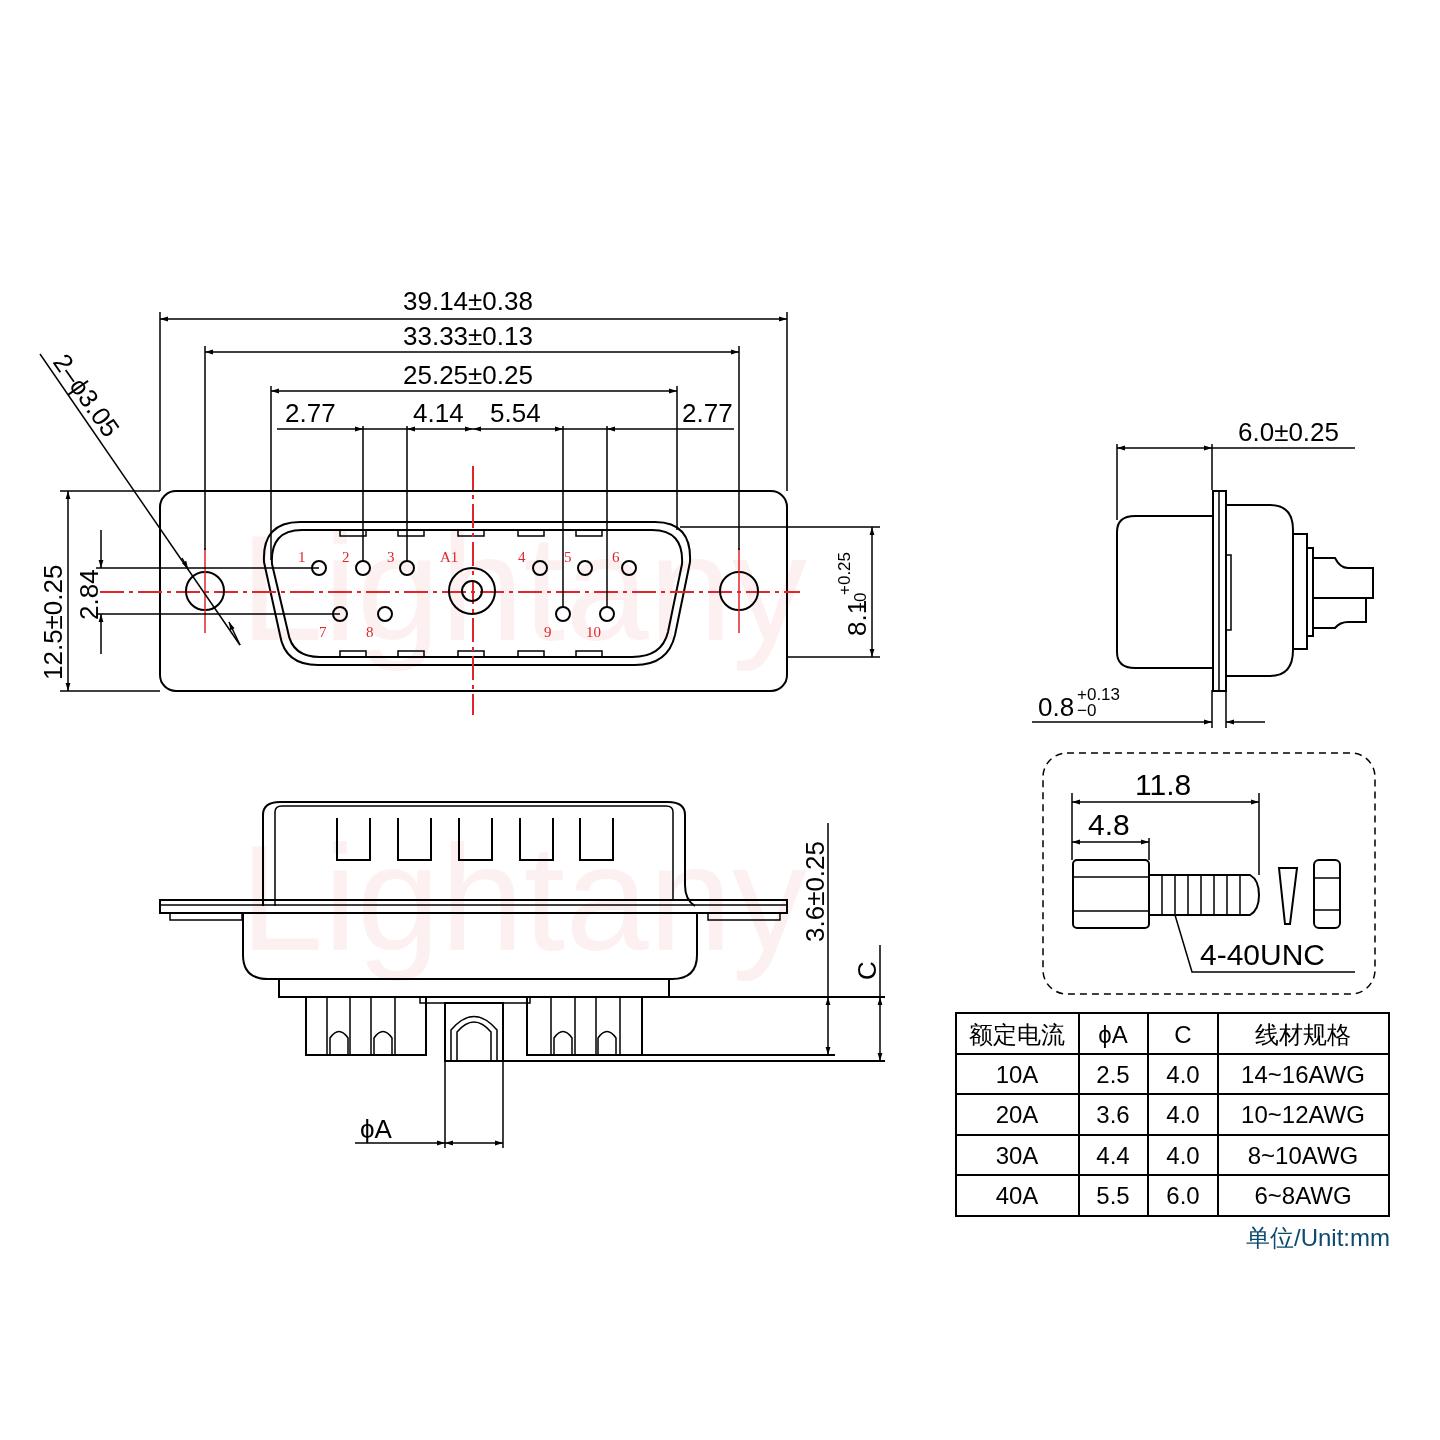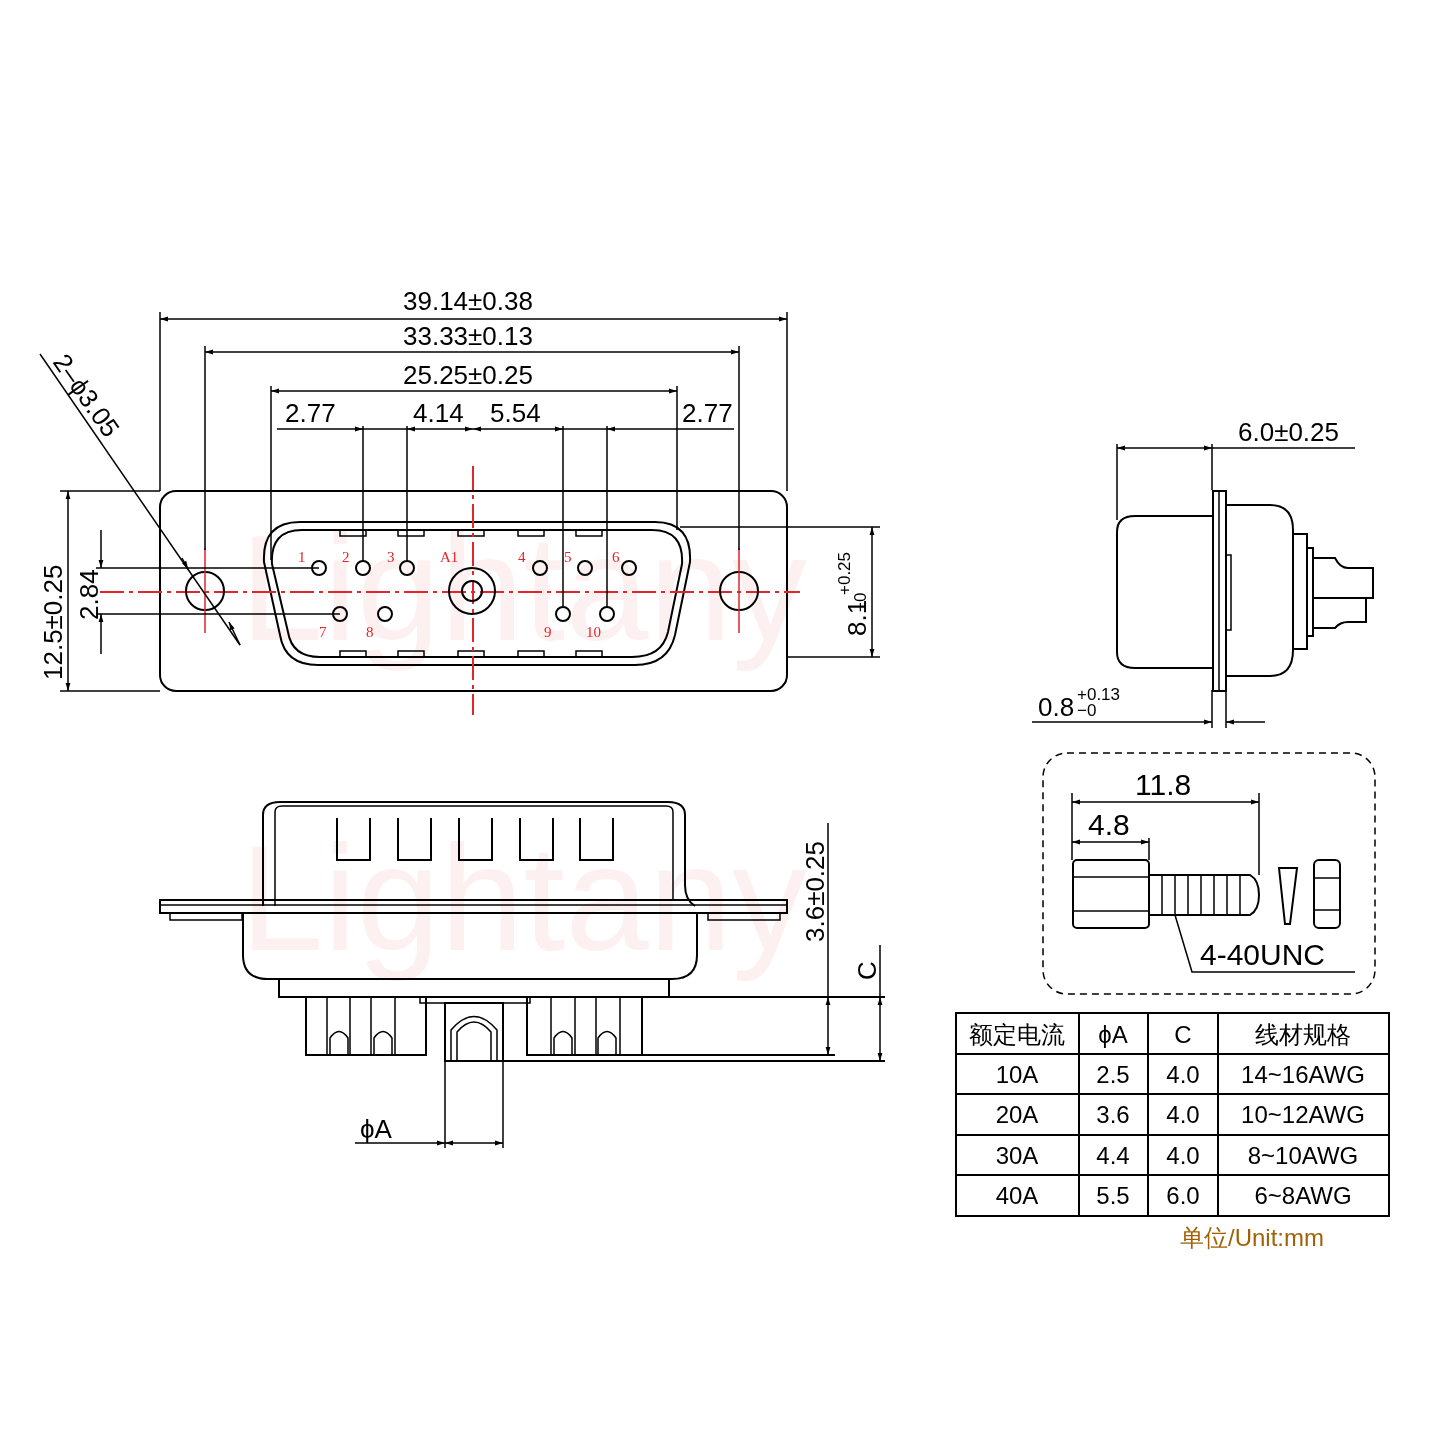--- a/index.html
+++ b/index.html
@@ -8,21 +8,21 @@
   .ln { stroke: #000; stroke-width: 2; fill: none; }
   .thin { stroke: #000; stroke-width: 1.5; fill: none; }
   .red { stroke: #e0262a; stroke-width: 1.5; fill: none; }
   .reddash { stroke: #e0262a; stroke-width: 2; fill: none; stroke-dasharray: 24 5 4 5; }
   .dim { font-family: "Liberation Sans", sans-serif; font-size: 26px; fill: #000; }
   .dim-lg { font-family: "Liberation Sans", sans-serif; font-size: 30px; fill: #000; }
   .pin { font-family: "Liberation Serif", serif; font-size: 15px; fill: #e0262a; }
   .wm { font-family: "Liberation Sans", sans-serif; font-size: 150px; fill: #e0262a; fill-opacity: 0.07; }
   .tbl { font-family: "Liberation Sans", sans-serif; font-size: 24px; fill: #000; }
   .sup { font-family: "Liberation Sans", sans-serif; font-size: 17px; fill: #000; }
-  .unit { position: absolute; left: 1180px; top: 1222px; width: 210px; text-align: left; font-size: 24px; color: #a16207; font-family: "Liberation Sans", sans-serif; }
+  .unit { position: absolute; left: 1180px; top: 1222px; width: 210px; text-align: right; font-size: 24px; color: #0c4a6e; font-family: "Liberation Sans", sans-serif; }
 </style>
 </head>
 <body>
 
 <svg width="1440" height="1440" viewBox="0 0 1440 1440" xmlns="http://www.w3.org/2000/svg">
   <defs>
     <marker id="arr" viewBox="0 0 10 10" refX="10" refY="5" markerWidth="14" markerHeight="8" orient="auto-start-reverse" markerUnits="userSpaceOnUse">
       <path d="M0,2 L10,5 L0,8 Z" fill="#000"></path>
     </marker>
   </defs>

